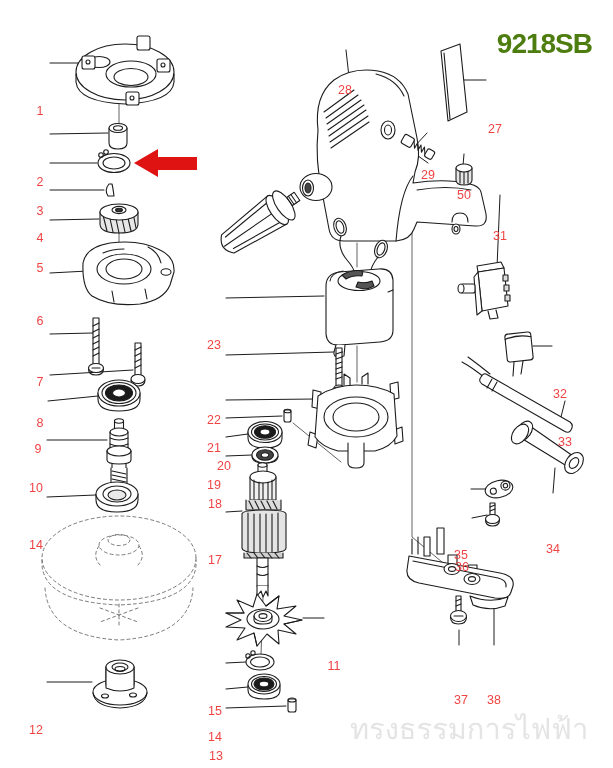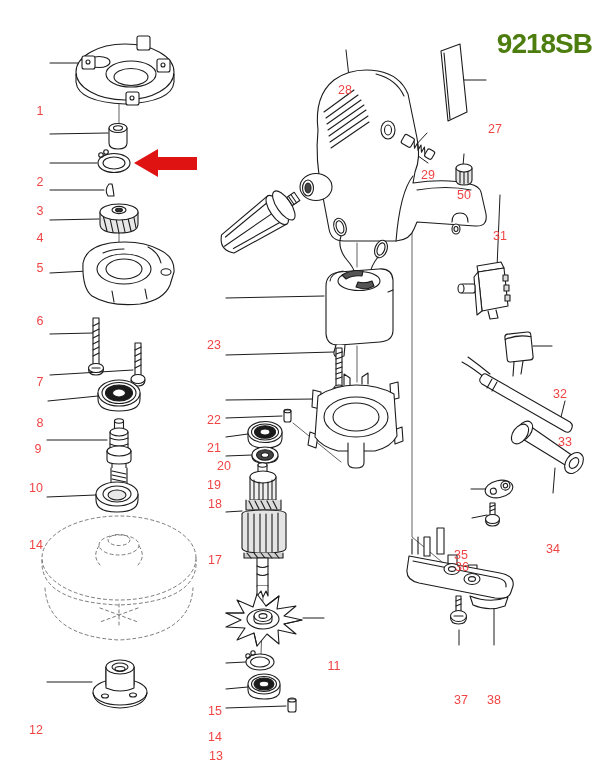--- a/index.html
+++ b/index.html
@@ -493,14 +493,15 @@
 <div class="part-label" style="left:500px;top:188px">31</div>
 <div class="part-label" style="left:560px;top:346px">32</div>
 <div class="part-label" style="left:565px;top:394px">33</div>
 <div class="part-label" style="left:553px;top:501px">34</div>
 <div class="part-label" style="left:461px;top:507px">35</div>
 <div class="part-label" style="left:462px;top:519px">36</div>
 <div class="part-label" style="left:461px;top:652px">37</div>
 <div class="part-label" style="left:494px;top:652px">38</div>
 
 <div class="title">9218SB</div>
+<div class="watermark">ทรงธรรมการไฟฟ้า</div>
 
 </div>
 
 </body></html>

